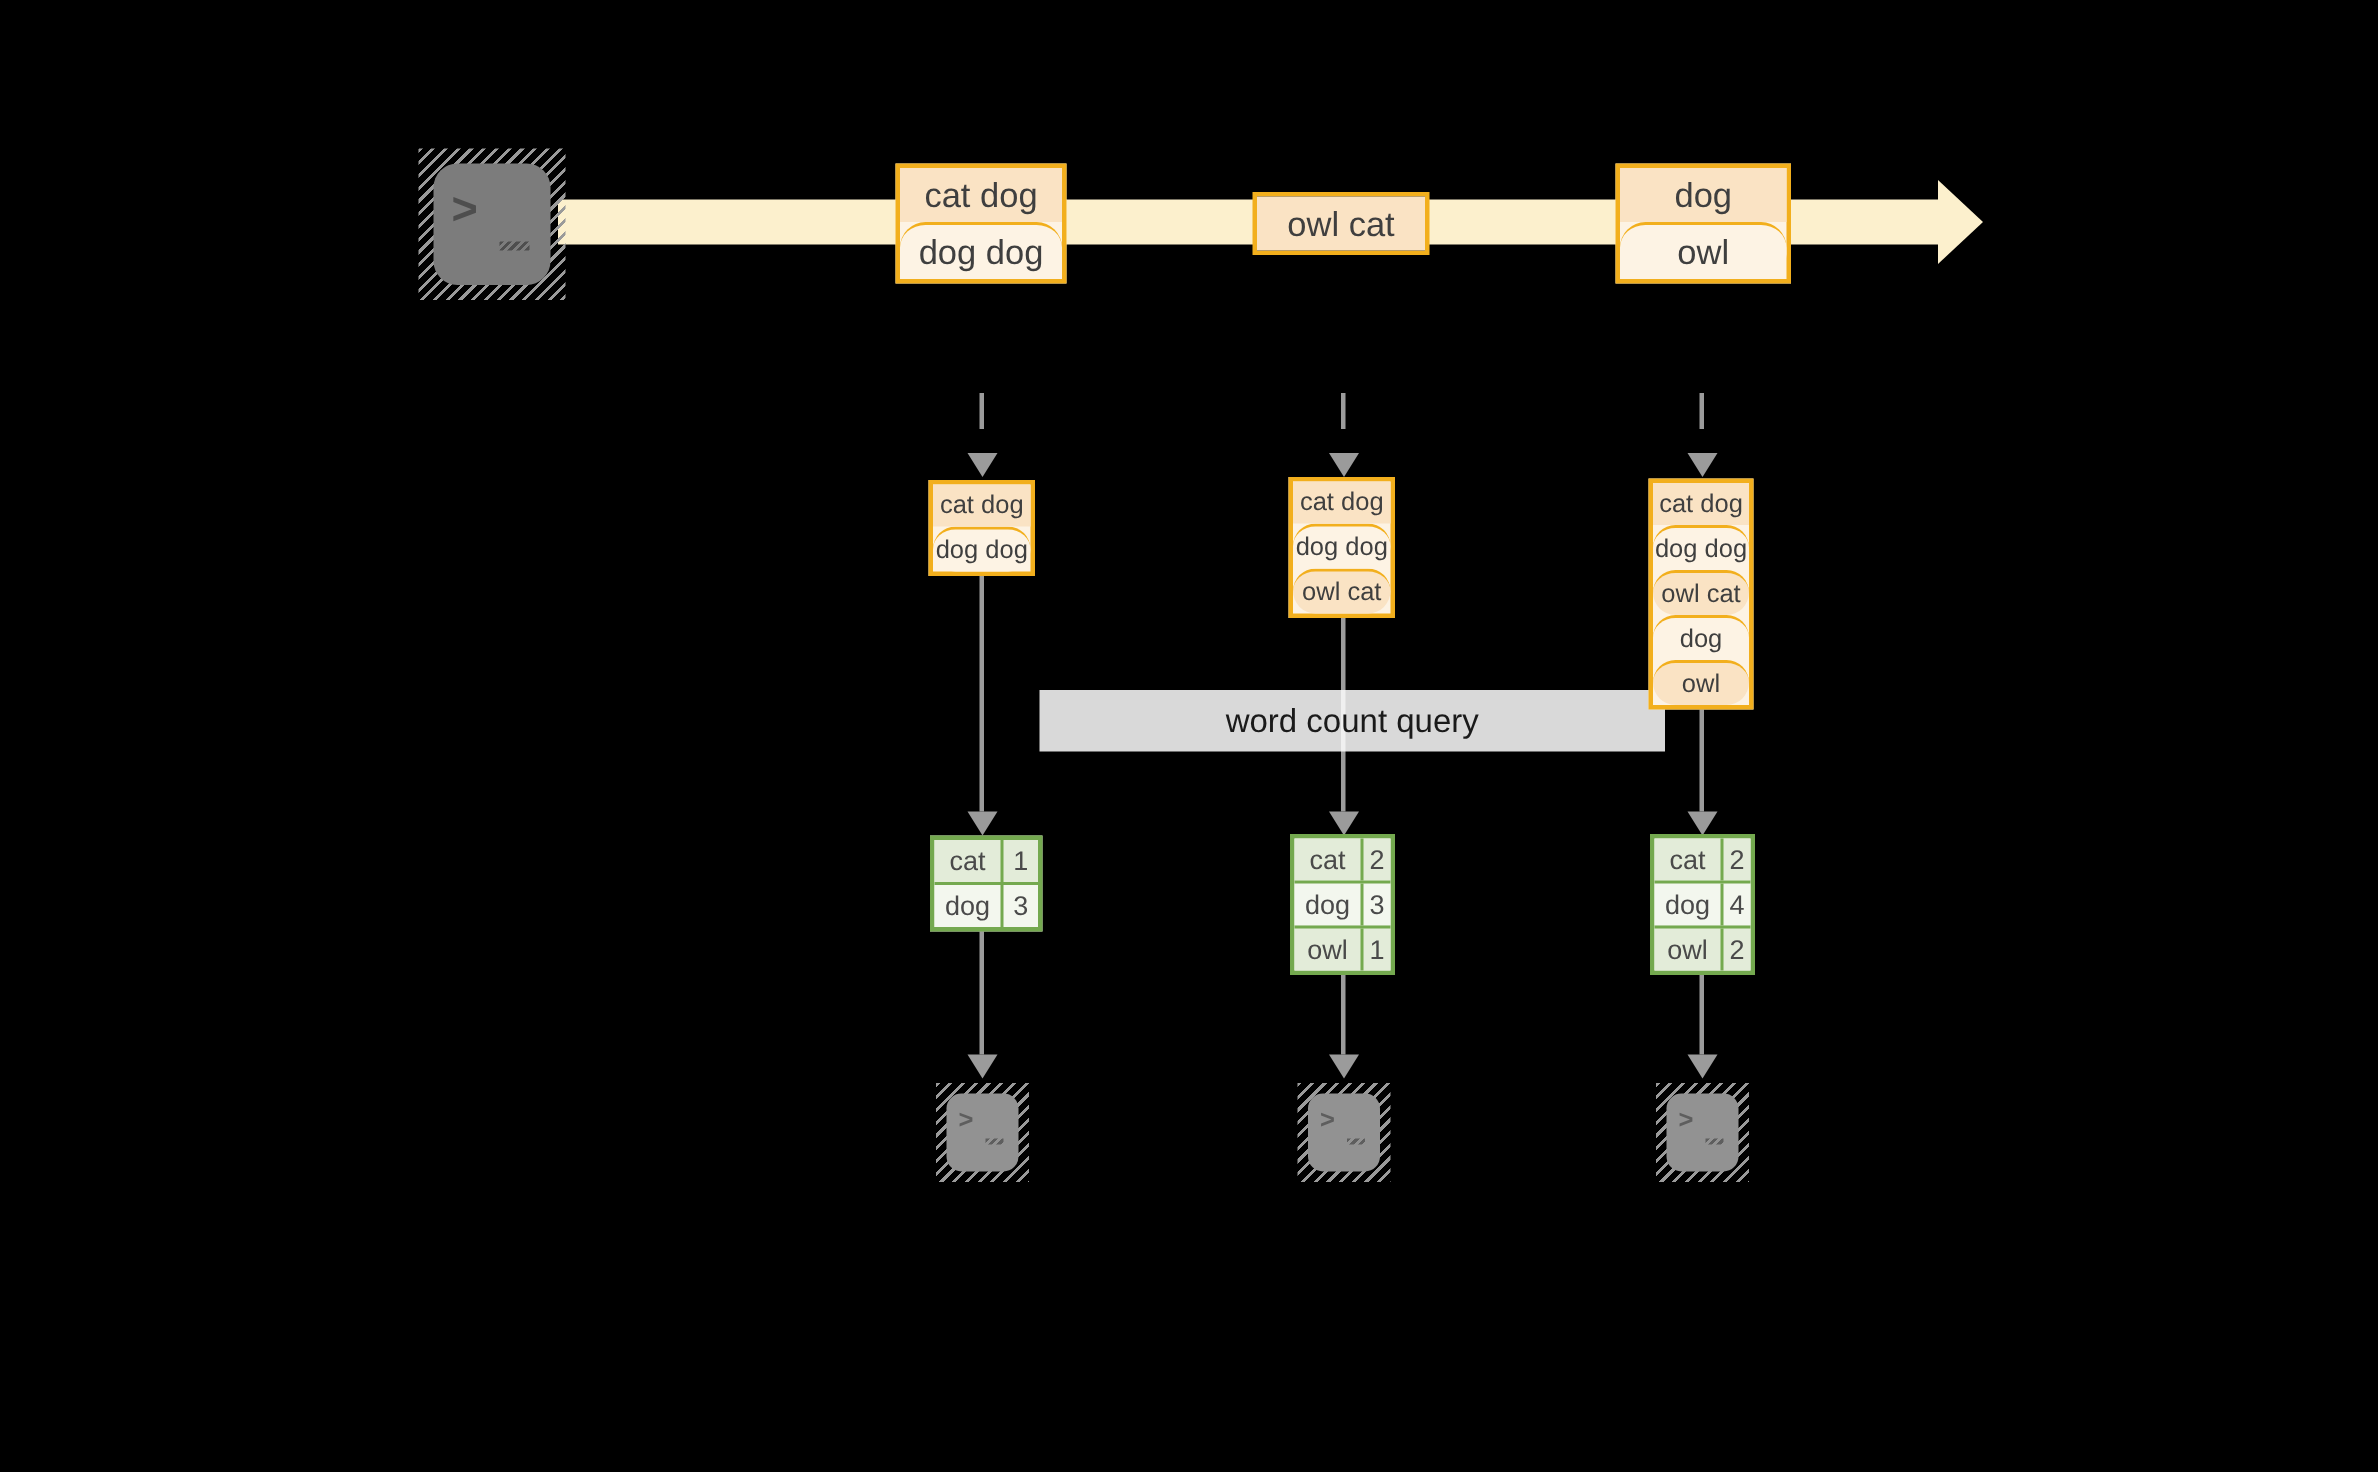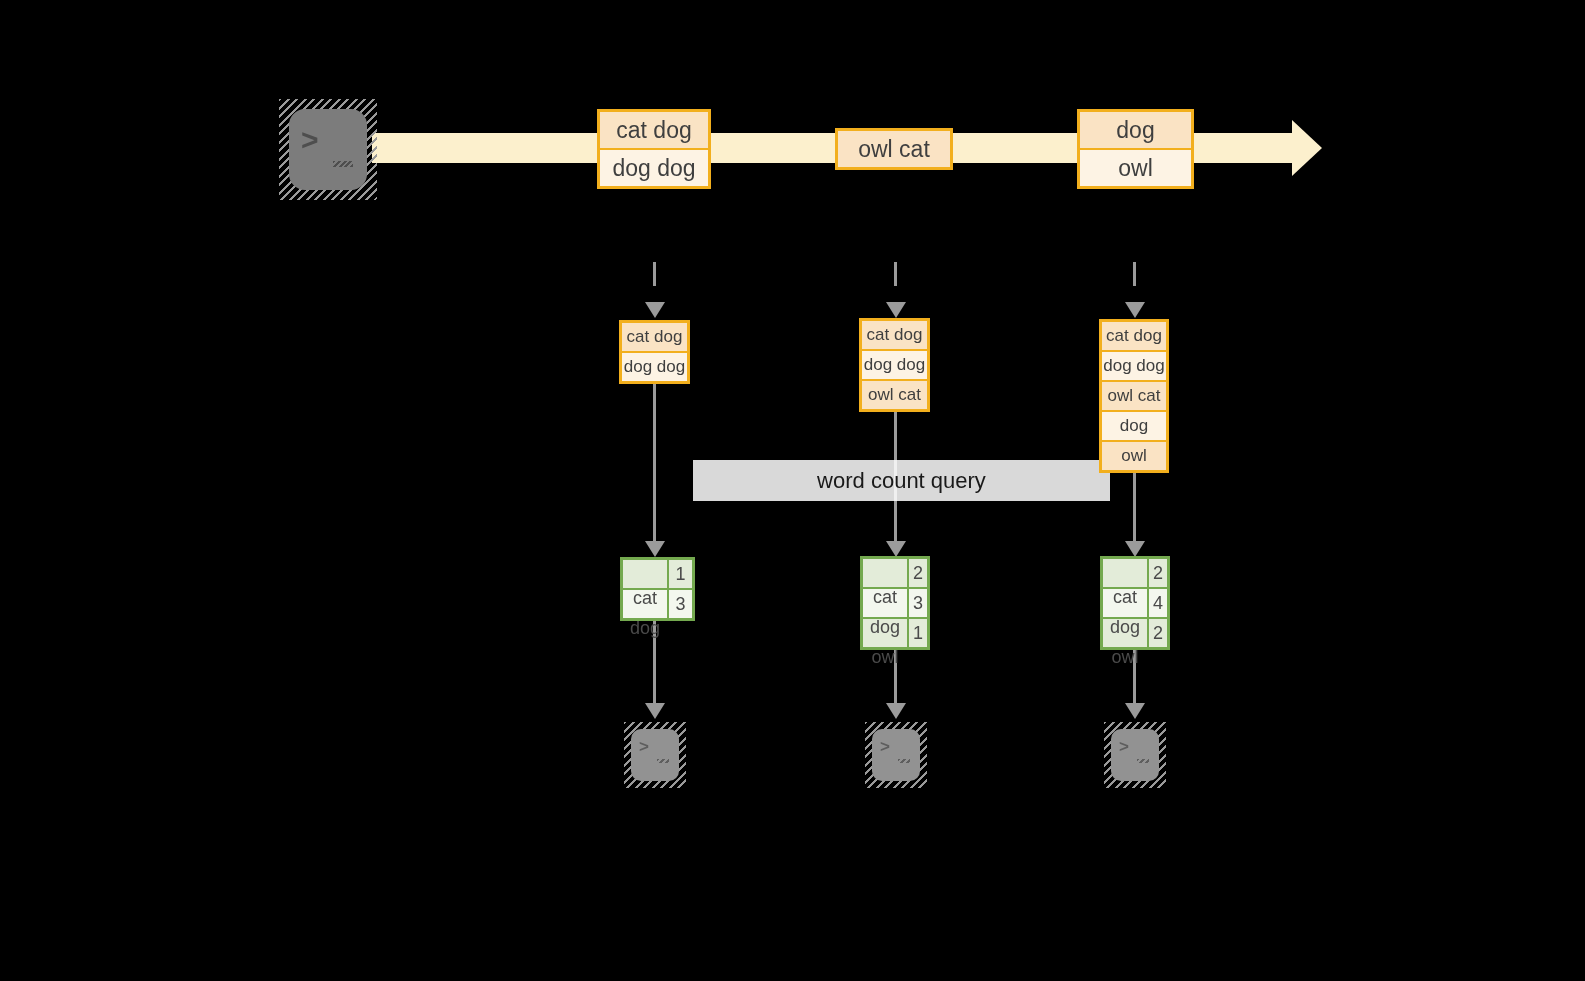--- a/index.html
+++ b/index.html
@@ -12,21 +12,21 @@
           font-family:"Liberation Sans",sans-serif;}
 
   
   .band{position:absolute;left:372px;top:133px;width:920px;height:30px;background:var(--stream_fill);z-index:0;}
   .band-head{position:absolute;left:1292px;top:120px;width:0;height:0;z-index:0;
     border-top:28px solid transparent;border-bottom:28px solid transparent;border-left:30px solid var(--stream_fill);}
 
   
   .obox{position:absolute;border:3px solid var(--accent_orange);z-index:3;background:var(--fill_orange_light);}
   .orow{text-align:center;color:var(--text_dark);}
-  .orow + .orow{border-top:2px solid var(--accent_orange);}
+  .orow + .orow{border-top:2px solid var(--accent_orange);border-radius:17px;}
   .orow.big{height:36px;line-height:36px;font-size:23px;}
   .orow.sm{height:28px;line-height:28px;font-size:17px;}
   .fillD{background:var(--fill_orange_dark);}
   .fillL{background:var(--fill_orange_light);}
 
   
   .vdash{position:absolute;width:3px;z-index:1;
     background:repeating-linear-gradient(to bottom,var(--arrow_gray) 0 24px,transparent 24px 40px);}
   .vline{position:absolute;width:3px;background:var(--arrow_gray);z-index:1;}
   .vhead{position:absolute;width:0;height:0;z-index:1;
@@ -34,21 +34,21 @@
 
   
   .query{position:absolute;left:693px;top:460px;width:417px;height:41px;z-index:2;
     background:rgba(255,255,255,0.85);color:var(--query_text);
     font-size:22px;line-height:41px;text-align:center;}
 
   
   .gtable{position:absolute;border:3px solid var(--accent_green);z-index:3;background:var(--fill_green_light);}
   .grow{display:flex;height:28px;line-height:28px;font-size:18px;color:#4A4A4A;}
   .grow + .grow{border-top:2px solid var(--accent_green);}
-  .gword{width:44px;text-align:center;margin-top:24px;}
+  .gword{width:44px;text-align:center;}
   .gcount{flex:1;text-align:center;border-left:2px solid var(--accent_green);}
   .gD{background:var(--fill_green_dark);}
   .gL{background:var(--fill_green_light);}
 
   
   .t-outer{position:absolute;z-index:3;
     background:repeating-linear-gradient(135deg,#9A9A9A 0 2px,transparent 2px 6px);}
   .t-inner{position:absolute;border-radius:16px;}
   .t-big{width:98px;height:101px;}
   .t-big .t-inner{left:10px;top:10px;right:10px;bottom:10px;background:#7C7C7C;}

